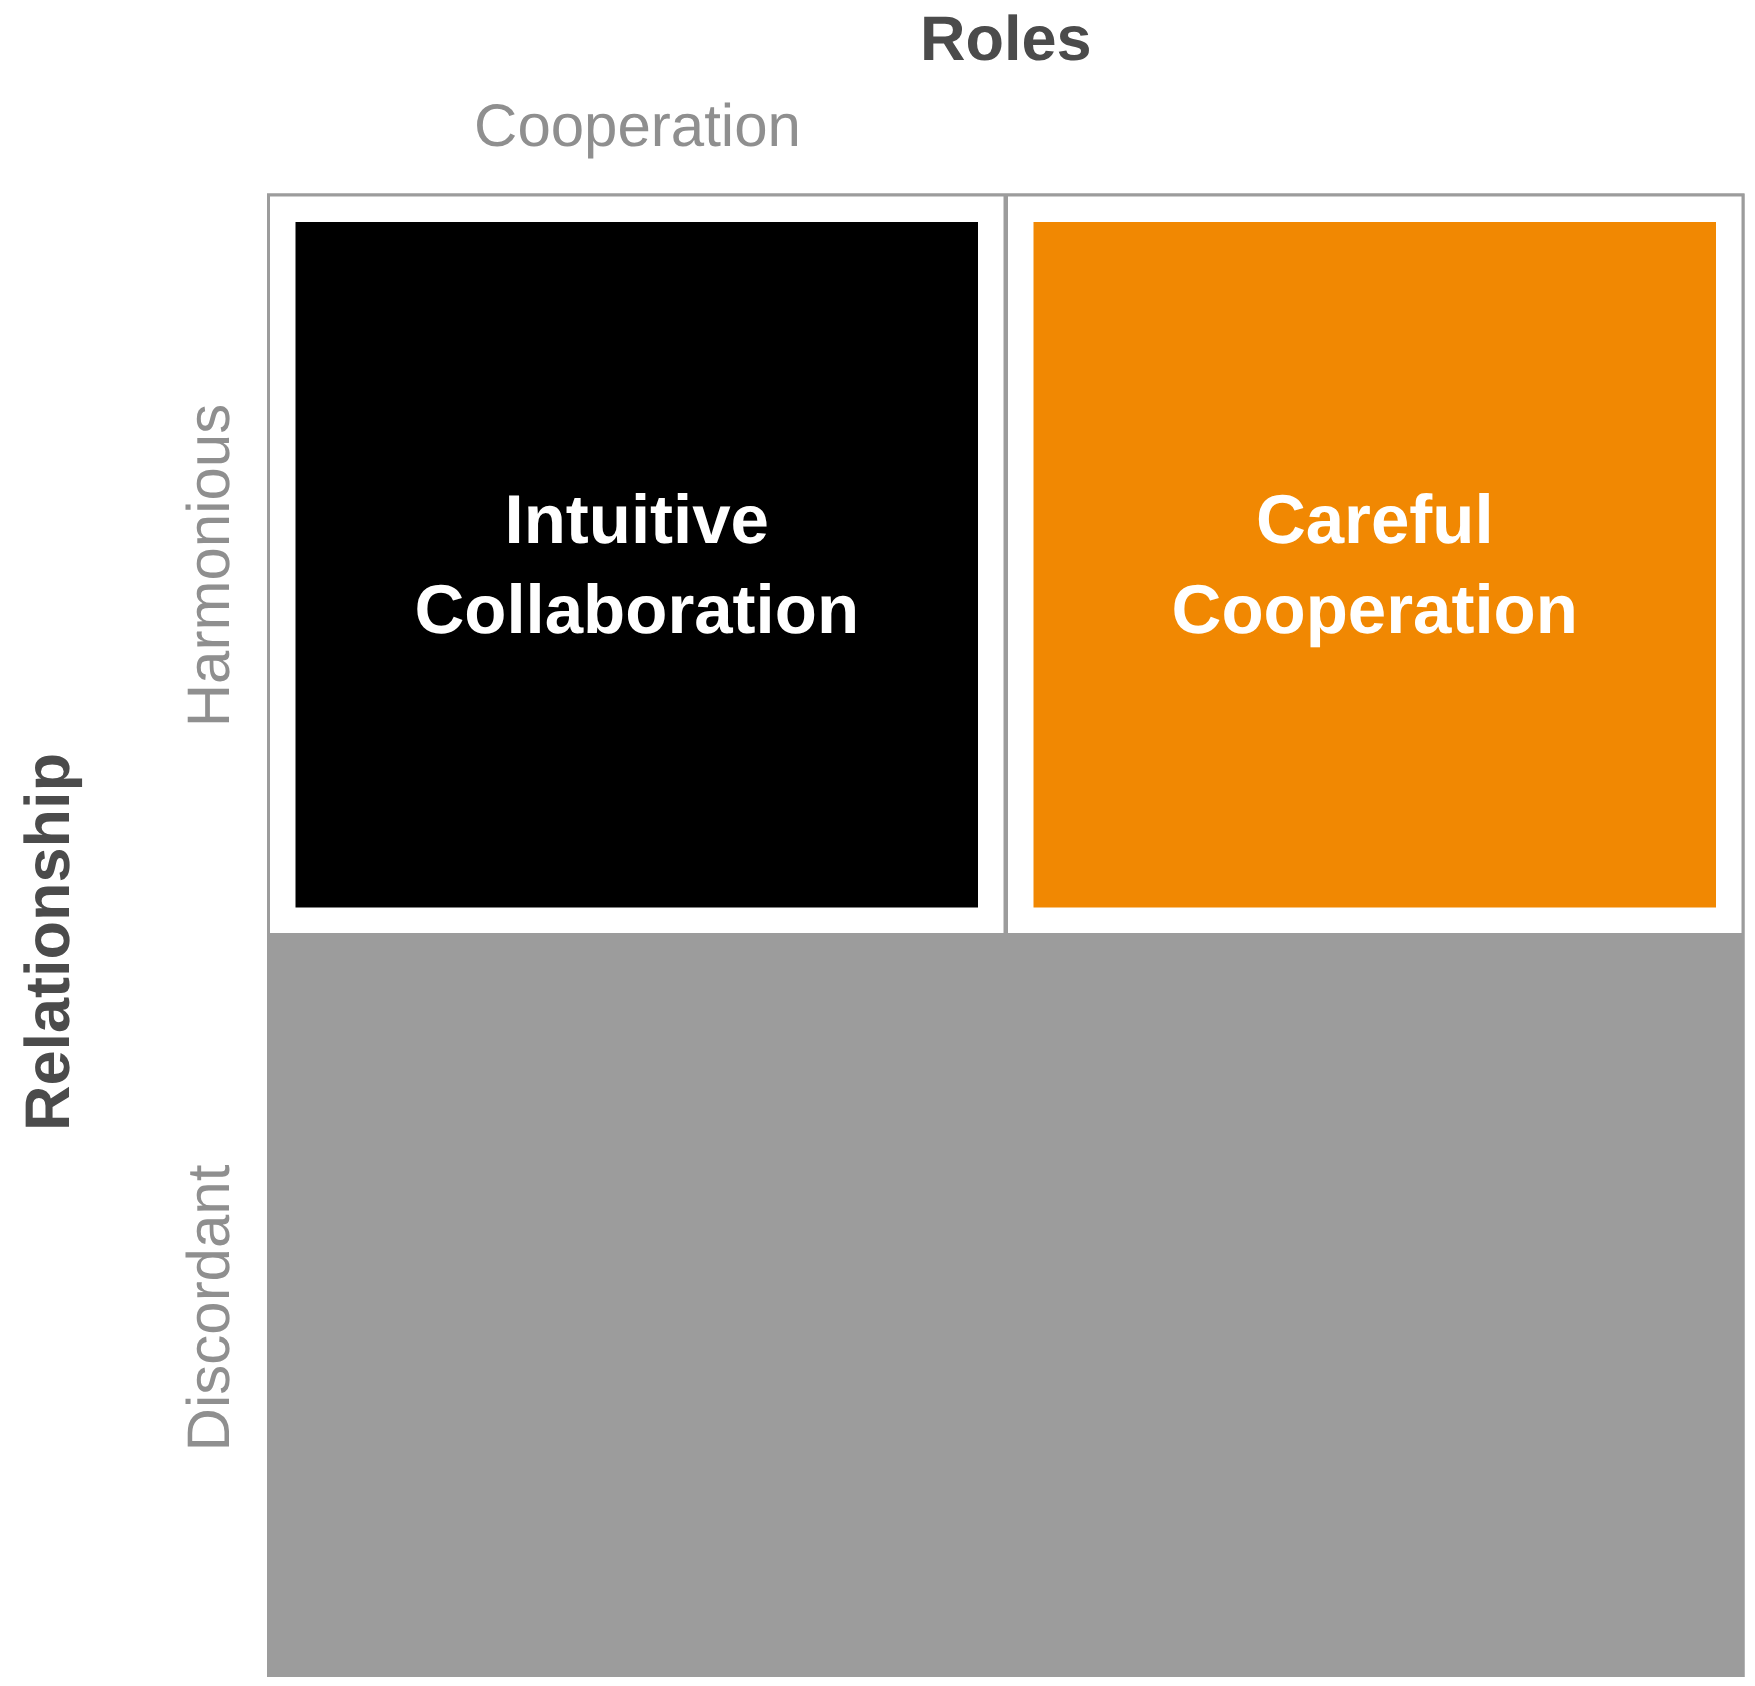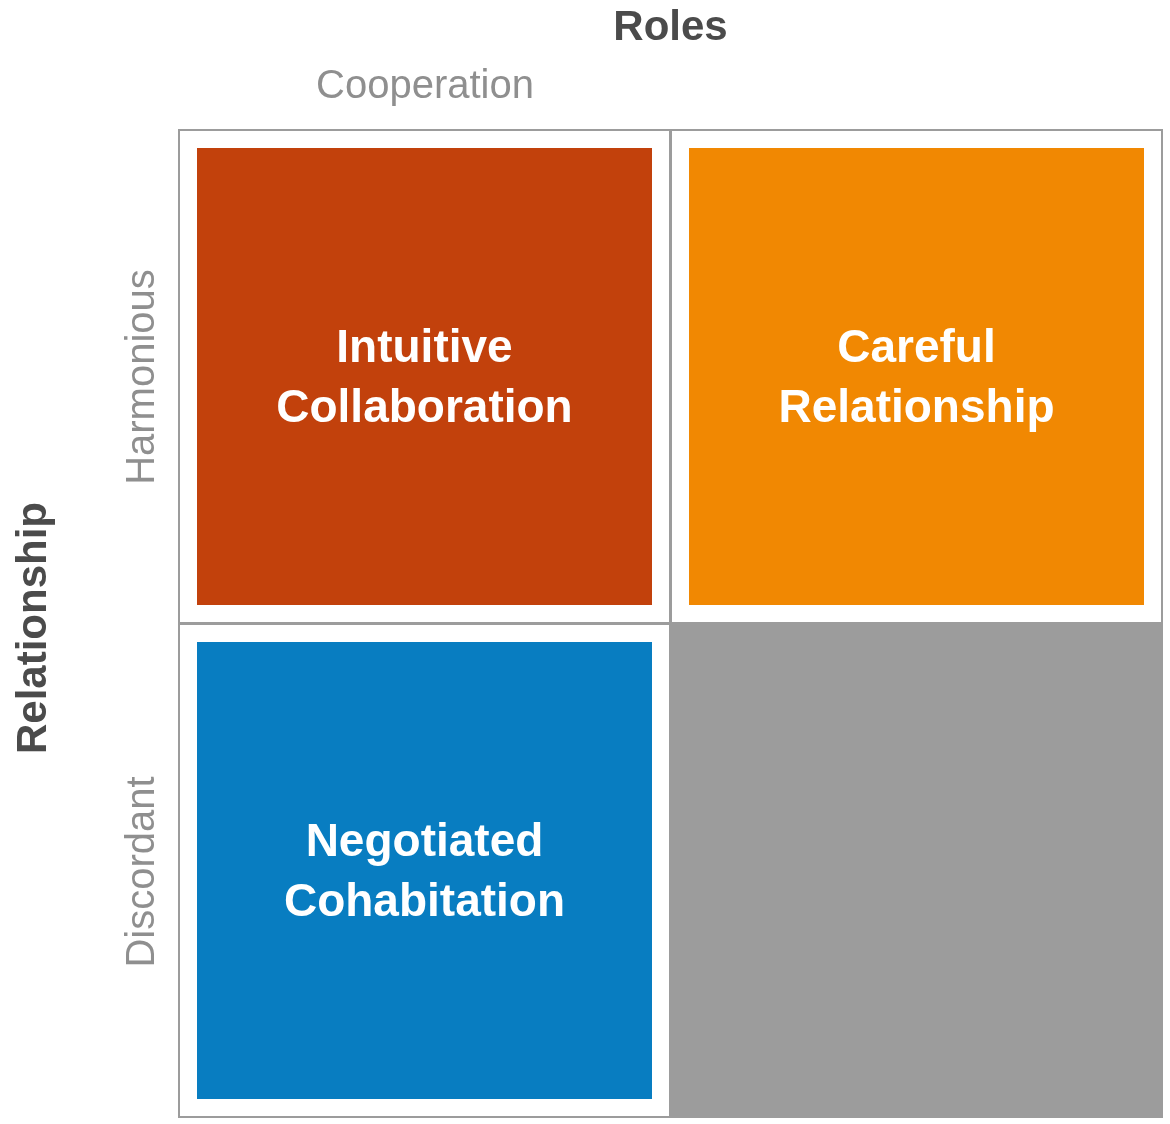--- a/index.html
+++ b/index.html
@@ -103,35 +103,29 @@
 
   <div class="y-title">Relationship</div>
 
   <div class="y-label y-label-top">Harmonious</div>
 
   <div class="y-label y-label-bottom">Discordant</div>
 
   <div class="grid">
 
     <div class="cell">
-      <div class="square" style="background-color: #c2410c;">
+      <div class="square" style="background-color: #000000;">
         <span class="q-label">Intuitive
 Collaboration</span>
       </div>
     </div>
 
 
     <div class="cell">
       <div class="square" style="background-color: rgb(241, 136, 2);">
         <span class="q-label">Careful
-Relationship</span>
+Cooperation</span>
       </div>
     </div>
 
-    <div class="cell">
-      <div class="square" style="background-color: rgb(8, 125, 193);">
-        <span class="q-label">Negotiated
-Cohabitation</span>
-      </div>
-    </div>
 
   </div>
 </div>
 
 </body></html>

